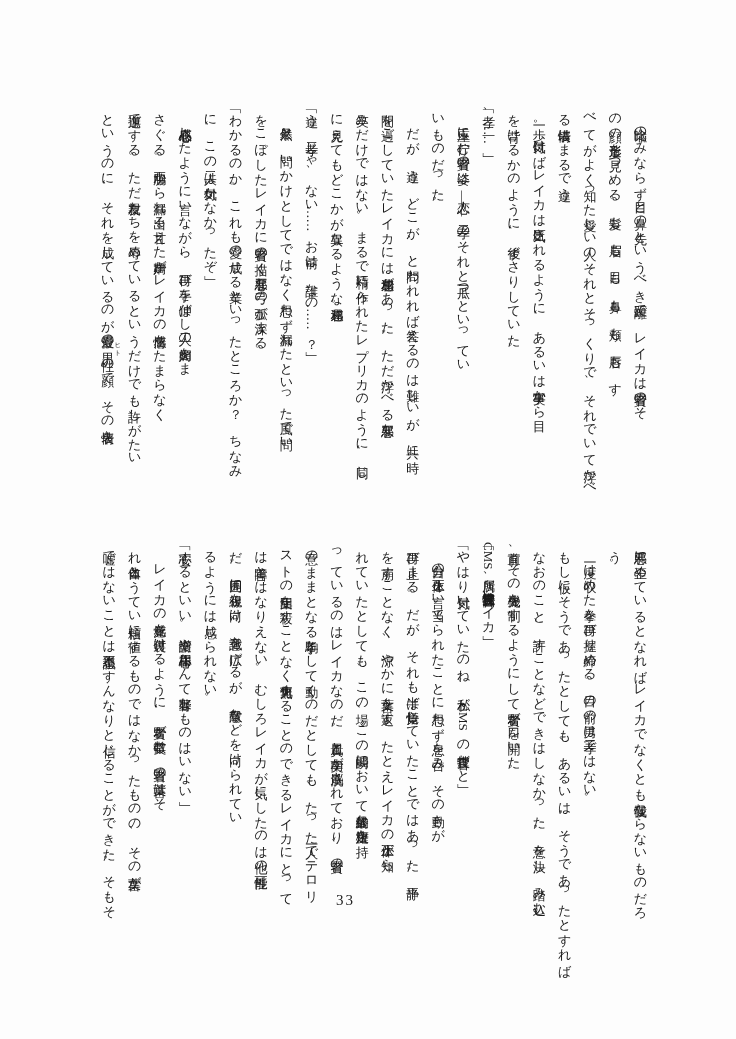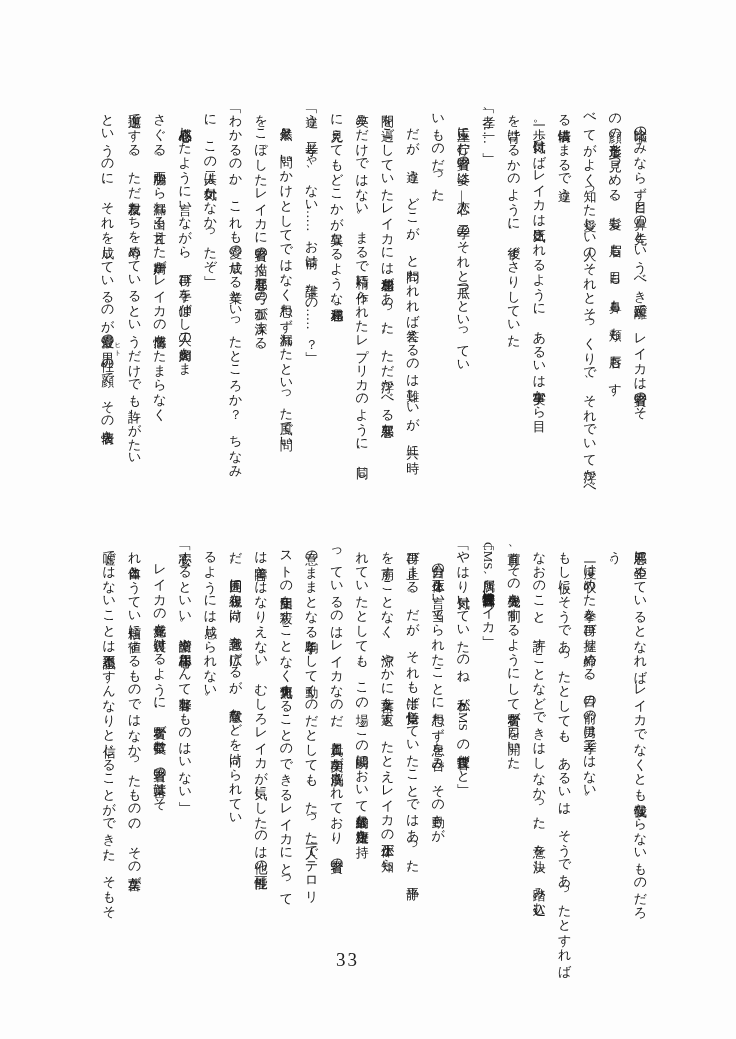--- a/index.html
+++ b/index.html
@@ -35,23 +35,23 @@
   }
   .line.ind { text-indent: 13px; }
   ruby { ruby-position: over; }
   rt {
     font-size: 6.5px;
     letter-spacing: 0;
     line-height: 1;
   }
   .page-number {
     position: absolute;
-    top: 949px;
+    top: 892px;
     left: 336px;
-    font-size: 19px;
+    font-size: 15px;
     letter-spacing: 2px;
     color: #222;
   }
 </style>
 </head>
 <body>
 
 <main class="page">
 
   <section class="vblock block-top">

